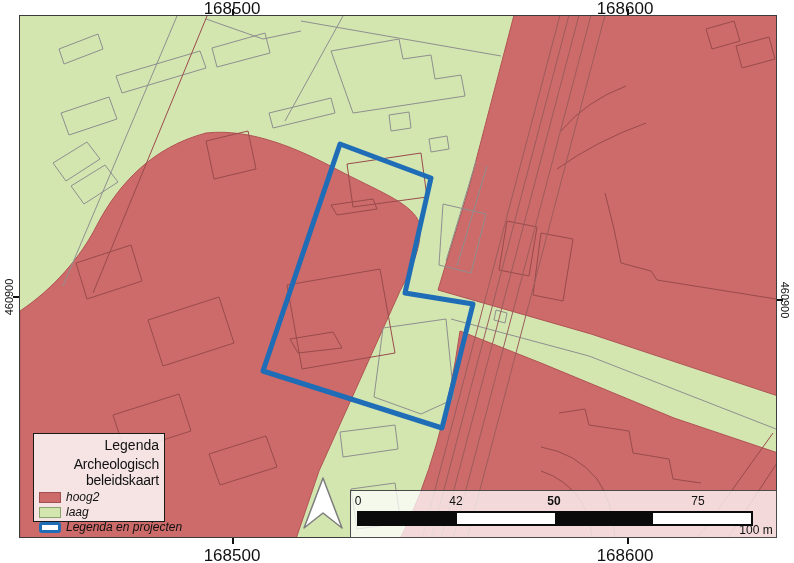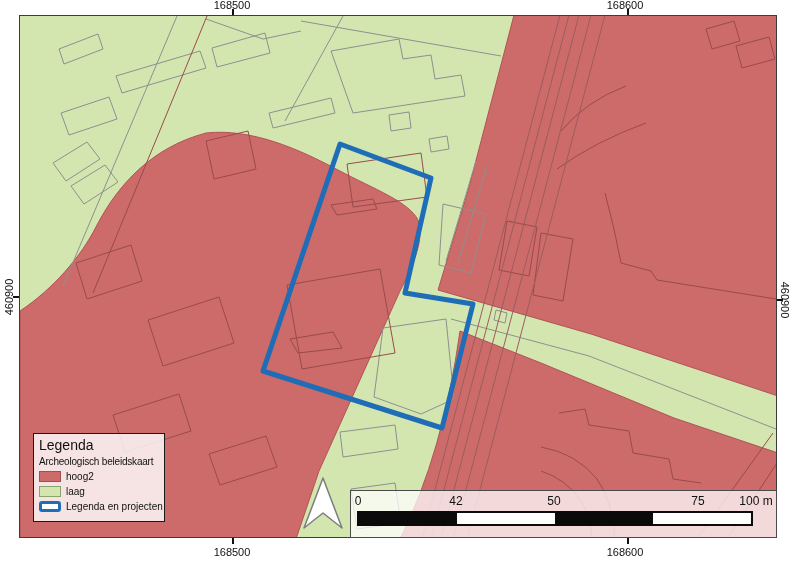--- a/index.html
+++ b/index.html
@@ -1,32 +1,32 @@
 <!DOCTYPE html>
 <html><head>
 <meta charset="utf-8">
 <style>
   html,body{margin:0;padding:0;background:#ffffff;}
   body{font-family:"Liberation Sans", sans-serif; color:#111;}
   #page{position:relative;width:794px;height:563px;background:#ffffff;overflow:hidden;}
   #map-wrap{position:absolute;left:19px;top:15px;width:758px;height:523px;border:1px solid #3c3c3c;box-sizing:border-box;}
   #map-svg{position:absolute;left:0;top:0;}
-  .axis-label{position:absolute;font-size:11px;color:#111;white-space:nowrap;}
+  .axis-label{position:absolute;font-size:17px;color:#111;white-space:nowrap;}
   .axis-h{transform:translateX(-50%);}
   .tick{position:absolute;width:2px;height:6px;background:#111;}
   .tick-h{position:absolute;width:6px;height:2px;background:#111;}
   .vlabel{position:absolute;width:56px;text-align:center;font-size:11px;}
   
   #legend{position:absolute;left:33px;top:433px;width:132px;height:89px;background:rgba(255,255,255,0.82);
-          border:1px solid #1a1a1a;box-sizing:border-box;padding:3px 5px 0 5px;}
+          border:1px solid #1a1a1a;box-sizing:border-box;padding:3px 5px 0 5px;text-align:right;}
   #legend-title{font-size:14px;margin:0 0 3px 0;}
-  #legend-sub{font-size:10px;letter-spacing:-0.2px;margin:0 0 2px 0;}
+  #legend-sub{font-size:14px;letter-spacing:-0.2px;margin:0 0 2px 0;}
   .legend-item{display:flex;align-items:center;height:14px;margin-bottom:1px;}
   .swatch{width:22px;height:11px;box-sizing:border-box;margin-right:5px;flex:0 0 auto;}
-  .legend-label{font-size:10px;white-space:nowrap;}
+  .legend-label{font-size:12px;white-space:nowrap;font-style:italic;}
   
   #scalebar{position:absolute;left:350px;top:490px;width:427px;height:48px;background:rgba(255,255,255,0.75);
             border:1px solid #4a4a4a;box-sizing:border-box;}
   .sb-label{position:absolute;top:3px;font-size:12px;transform:translateX(-50%);white-space:nowrap;}
   #sb-bar{position:absolute;left:6px;top:20px;width:392px;height:11px;border:2px solid #0a0a0a;display:flex;}
   .sb-seg{height:100%;flex:0 0 98px;}
 </style>
 </head>
 <body>
 
@@ -104,23 +104,23 @@
       </div>
       <div class="legend-item">
         <span class="swatch" style="background: rgb(255, 255, 255); border: 3px solid rgb(30, 109, 182); border-radius: 3px;"></span>
         <span class="legend-label">Legenda en projecten</span>
       </div>
     </div>
 
     <div id="scalebar" style="left:330px;top:474px;">
       <span class="sb-label" style="left: 7px;">0</span>
       <span class="sb-label" style="left: 105px;">42</span>
-      <span class="sb-label" style="left: 203px;">50</span>
+      <span class="sb-label" style="left: 203px; font-weight: bold;">50</span>
       <span class="sb-label" style="left: 301px; margin-left: 46px;">75</span>
-      <span class="sb-label" style="left: 405px;">100 m</span>
+      <span class="sb-label" style="left: 405px; margin-top: 29px;">100 m</span>
       <div id="sb-bar">
         <div class="sb-seg" style="background: rgb(10, 10, 10);"></div>
         <div class="sb-seg" style="background: rgb(255, 255, 255);"></div>
         <div class="sb-seg" style="background: rgb(10, 10, 10);"></div>
         <div class="sb-seg" style="background: rgb(255, 255, 255);"></div>
       </div>
     </div>
   </div>
 
   <div class="tick" style="left:232px;top:9px;"></div>

